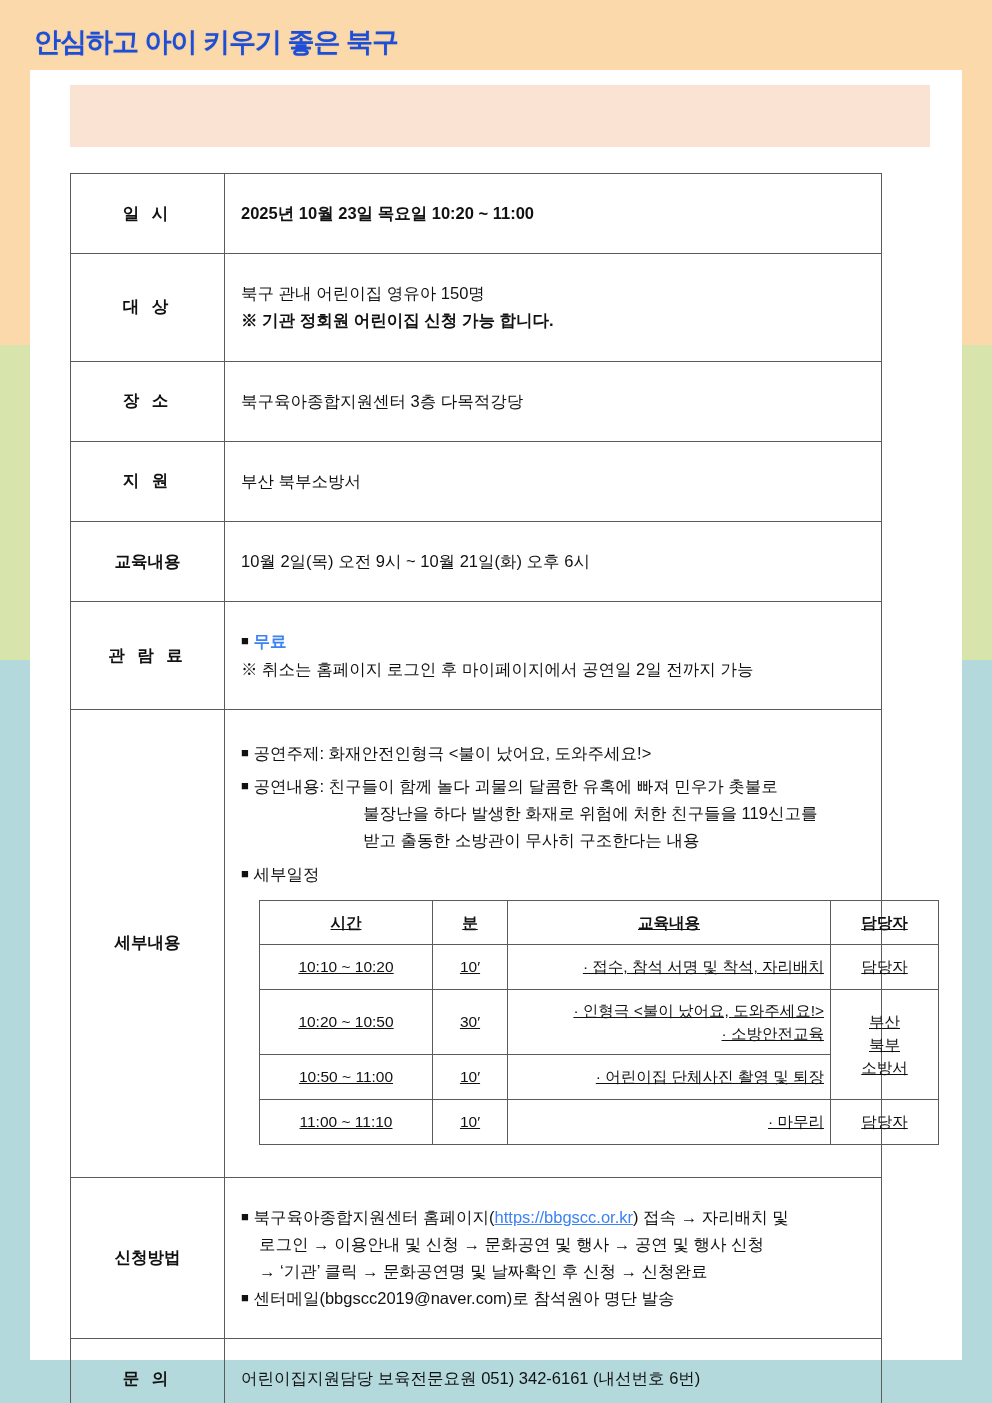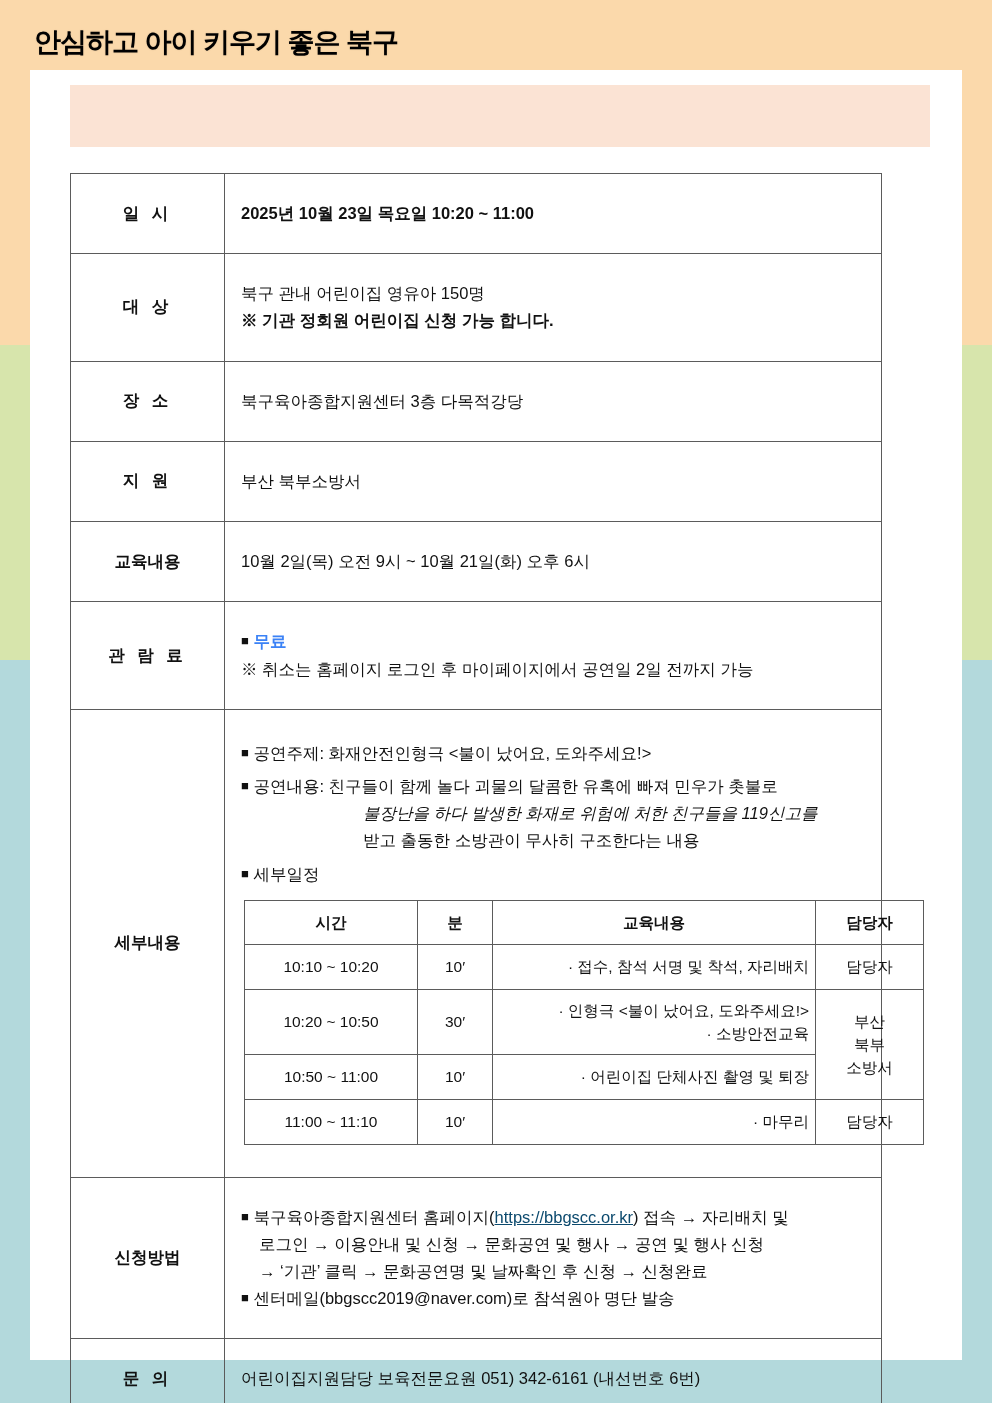--- a/index.html
+++ b/index.html
@@ -42,21 +42,21 @@
   }
 
   
   #ribbon-title {
     position: absolute;
     left: 34px;
     top: 24px;
     z-index: 3;
     font-size: 27px;
     font-weight: bold;
-    color: #000000;
+    color: #1d4ed8;
     letter-spacing: -1px;
     text-shadow: 0 0 2px rgba(0,0,0,.12);
   }
 
   
   #content {
     position: absolute;
     left: 70px;
     top: 85px;
     width: 860px;
@@ -102,33 +102,34 @@
   table.info > tbody > tr > th.nospace { letter-spacing: 0px; }
   table.info > tbody > tr > td {
     padding: 26px 16px;
     line-height: 1.65;
   }
   td.top { vertical-align: top; }
   .bold { font-weight: bold; }
   .free { color: #3b82f6; font-weight: bold; }
   .sq { font-size: 13px; vertical-align: 2px; }
   .indent-1 { padding-left: 18px; display: block; }
-  .indent-2 { padding-left: 122px; display: block; font-style: italic; }
+  .indent-2 { padding-left: 122px; display: block; }
   .indent-3 { padding-left: 122px; display: block; }
   .link {
-    color: #0c4a6e;
+    color: #3b82f6;
     text-decoration: underline;
   }
 
   
   table.sched {
     border-collapse: collapse;
     width: 655px;
-    margin: 10px 0 6px 3px;
+    margin: 10px 0 6px 18px;
     table-layout: fixed;
+    text-decoration: underline;
   }
   table.sched th, table.sched td {
     border: 1px solid #5b5b5b;
     font-size: 15.5px;
     padding: 9px 6px;
     text-align: center;
     color: #111;
   }
   table.sched th { font-weight: bold; }
   table.sched td.left {

